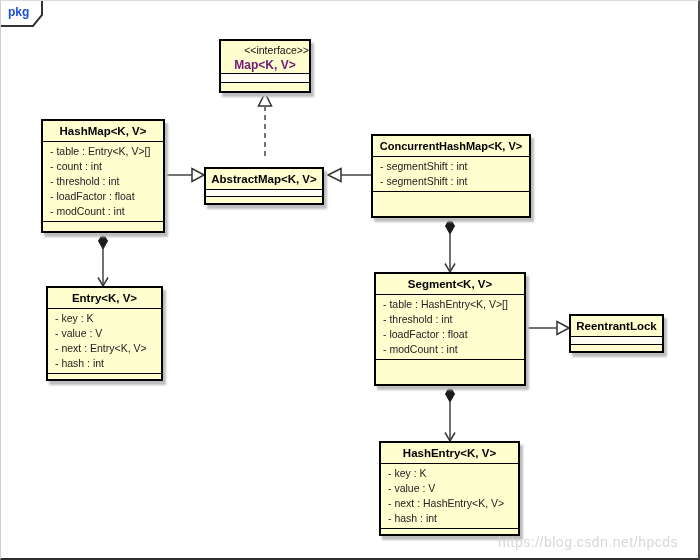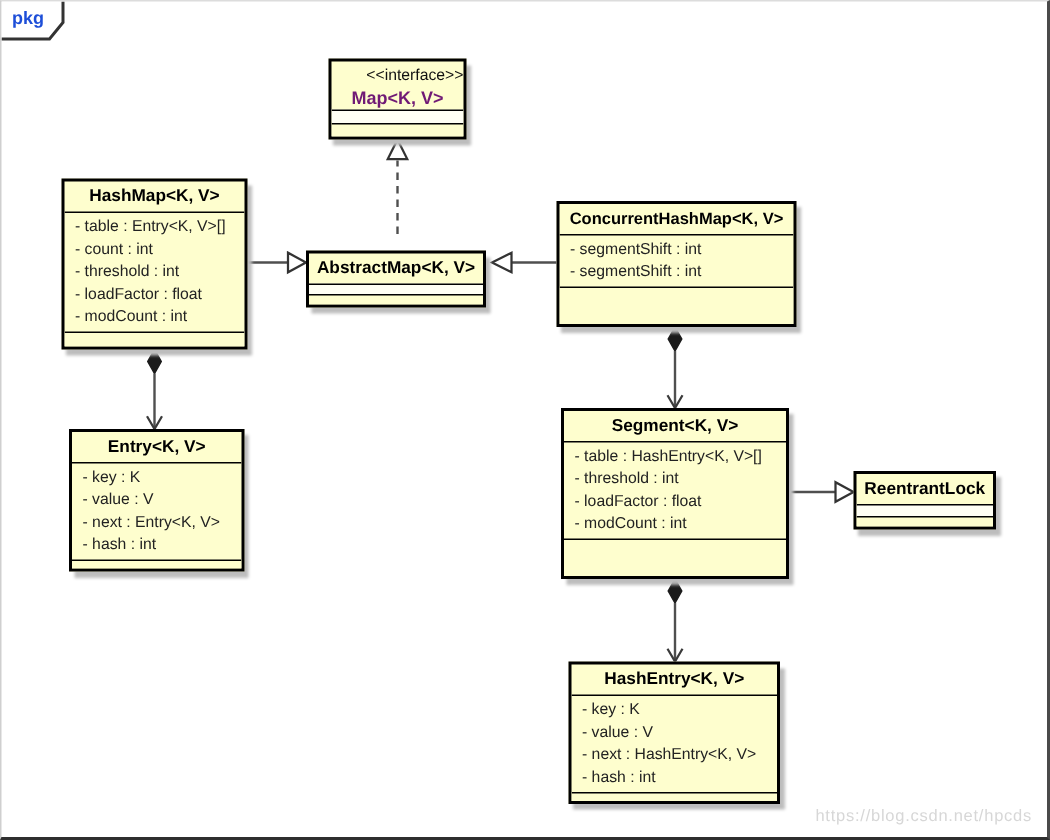--- a/index.html
+++ b/index.html
@@ -31,21 +31,21 @@
   .comp-a { border-top:1px solid #000; flex:1 1 auto; background:#FFFFF4; }
   .comp-b { border-top:1px solid #000; flex:1 1 auto; background:#FEFECE; }
   svg.connectors { position:absolute; left:0; top:0; pointer-events:none; }
   svg.connectors line, svg.connectors polyline.edge { stroke:#4f4f4f; stroke-width:1.6; fill:none; }
   svg.connectors line.dashed { stroke-dasharray:5,4; }
   .tri { fill:#ffffff; stroke:#333; stroke-width:1.5; }
   .diamond { fill:#1b1b1b; stroke:#1b1b1b; }
   .openarrow { fill:none; stroke:#3a3a3a; stroke-width:1.5; }
   .tabshape { fill:#ffffff; stroke:#333; stroke-width:2; }
   .watermark {
-    position:absolute; right:10px; bottom:8px; font-size:11px; color:#d7d7d7;
+    position:absolute; right:20px; bottom:8px; font-size:14px; color:#d7d7d7;
     letter-spacing:0.5px; white-space:nowrap;
   }
 </style>
 </head>
 <body>
 
 <div class="canvas">
 
   <div class="pkg-tab">
     <svg width="46" height="27">

